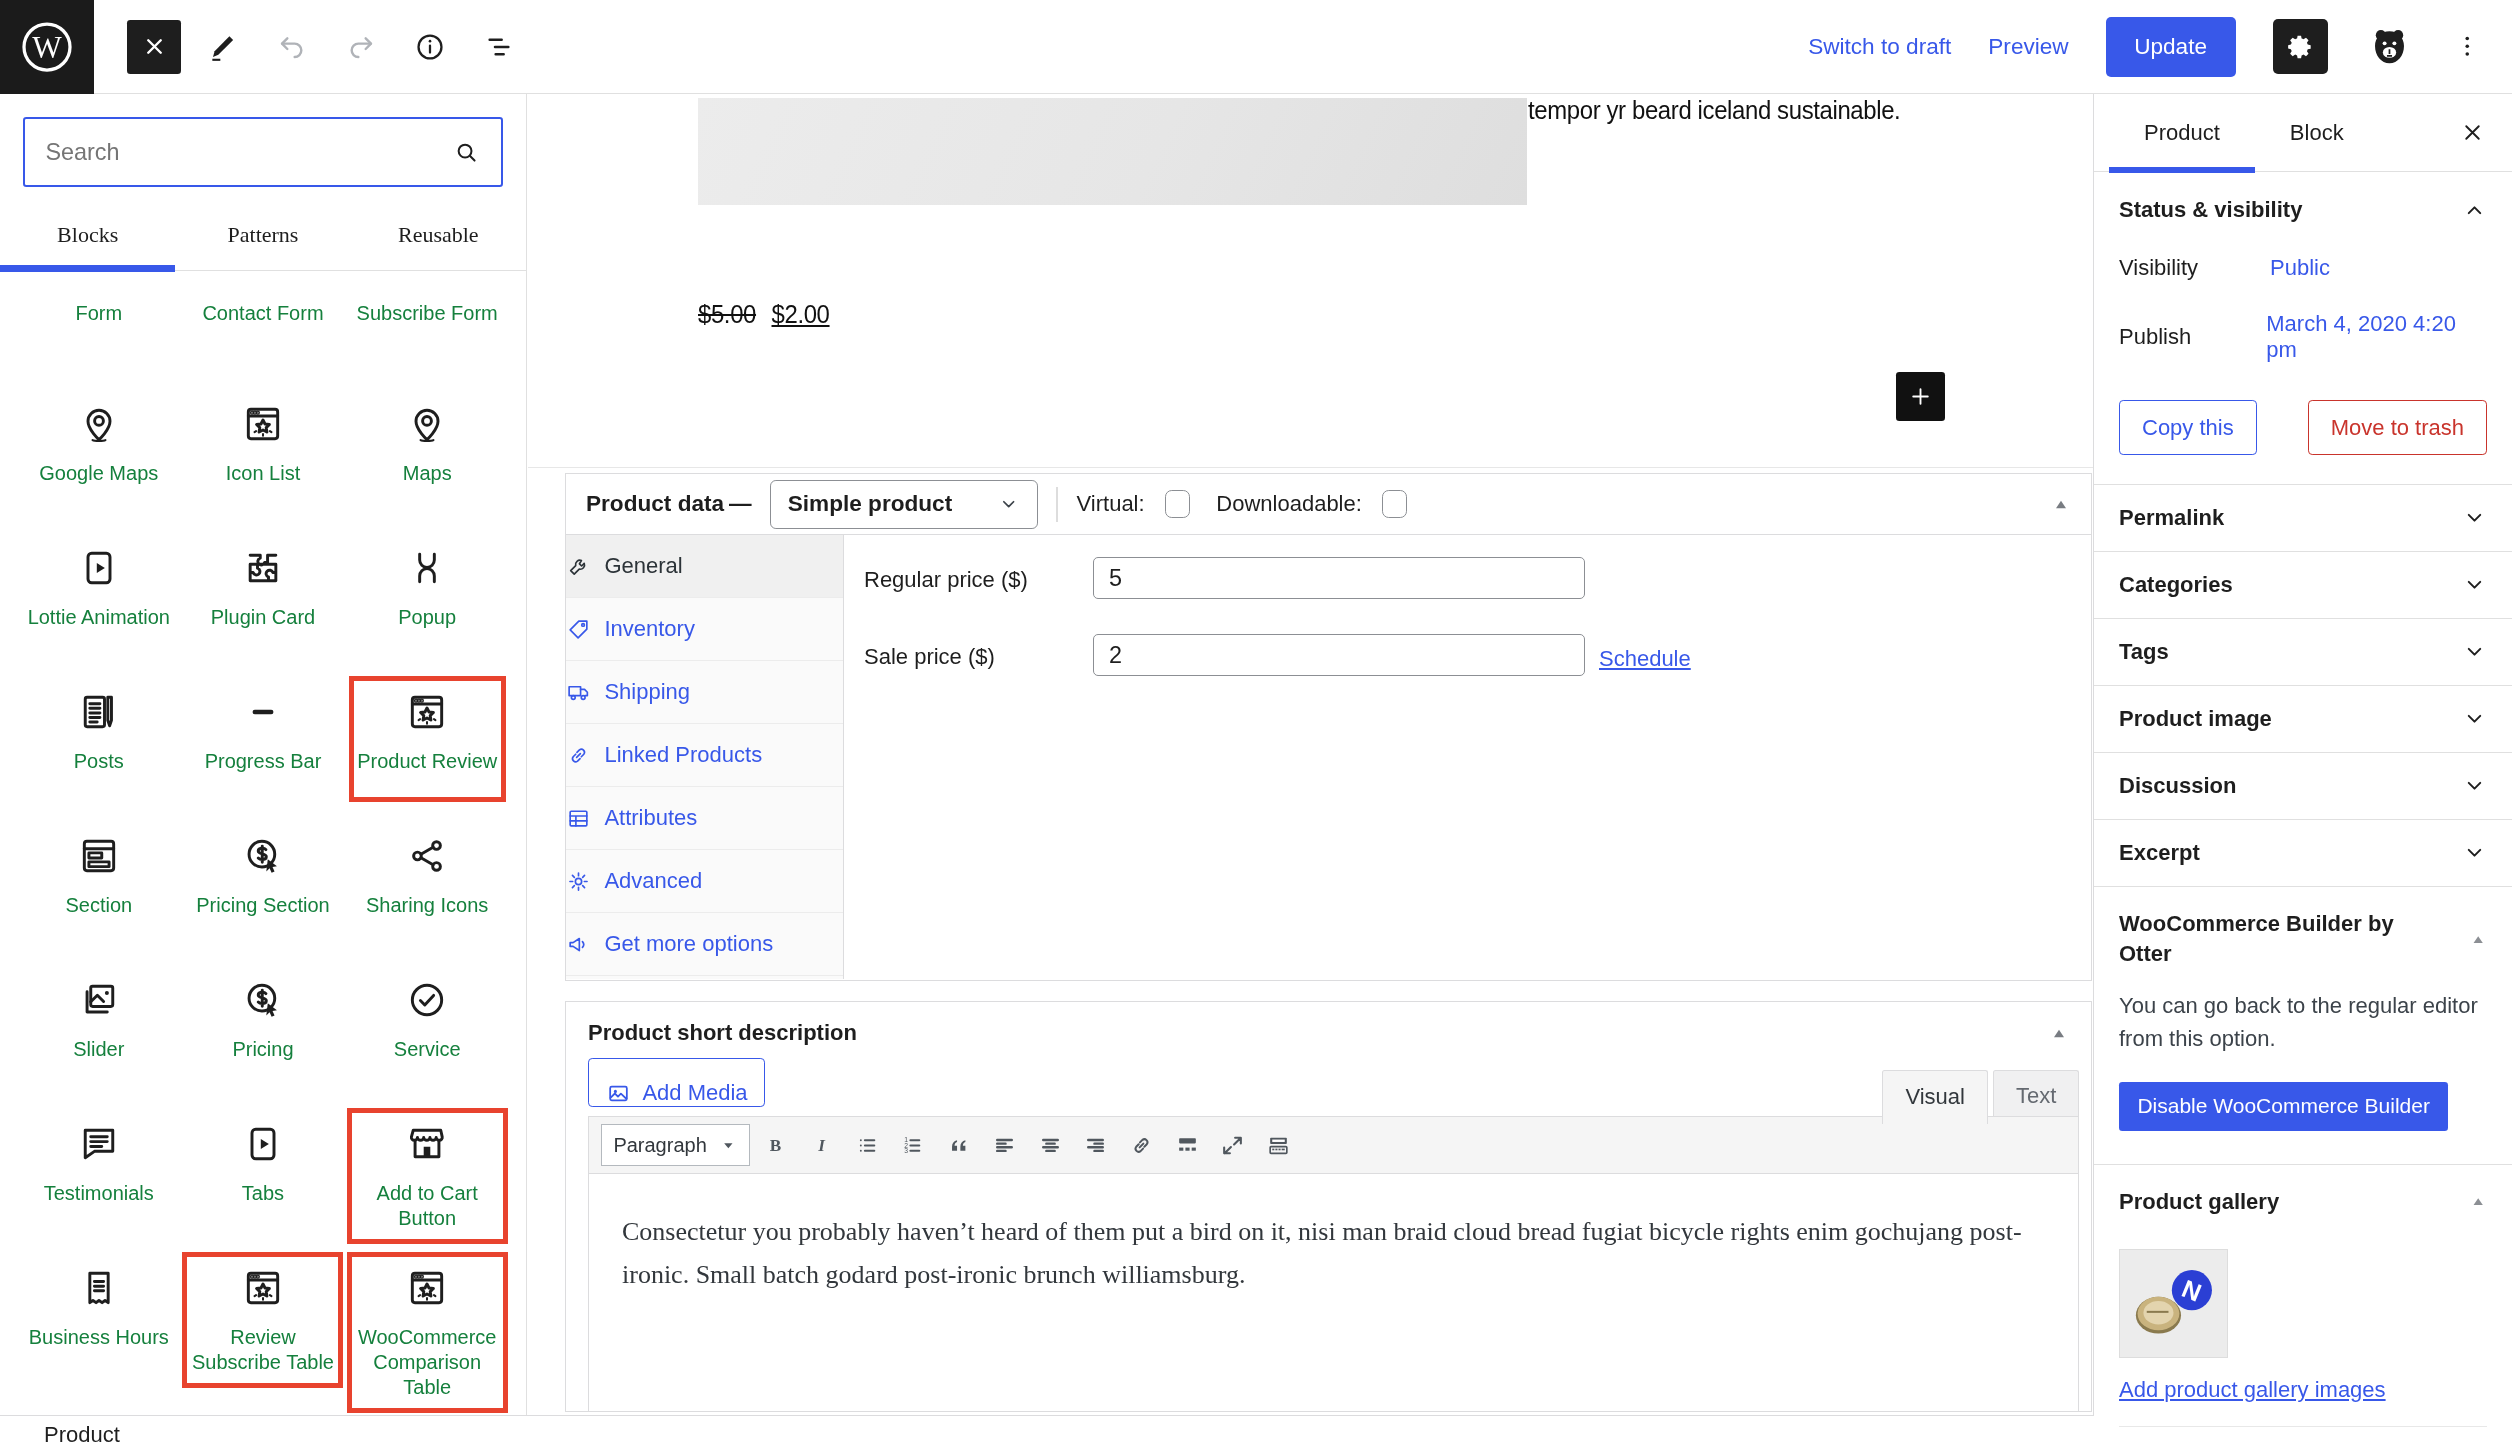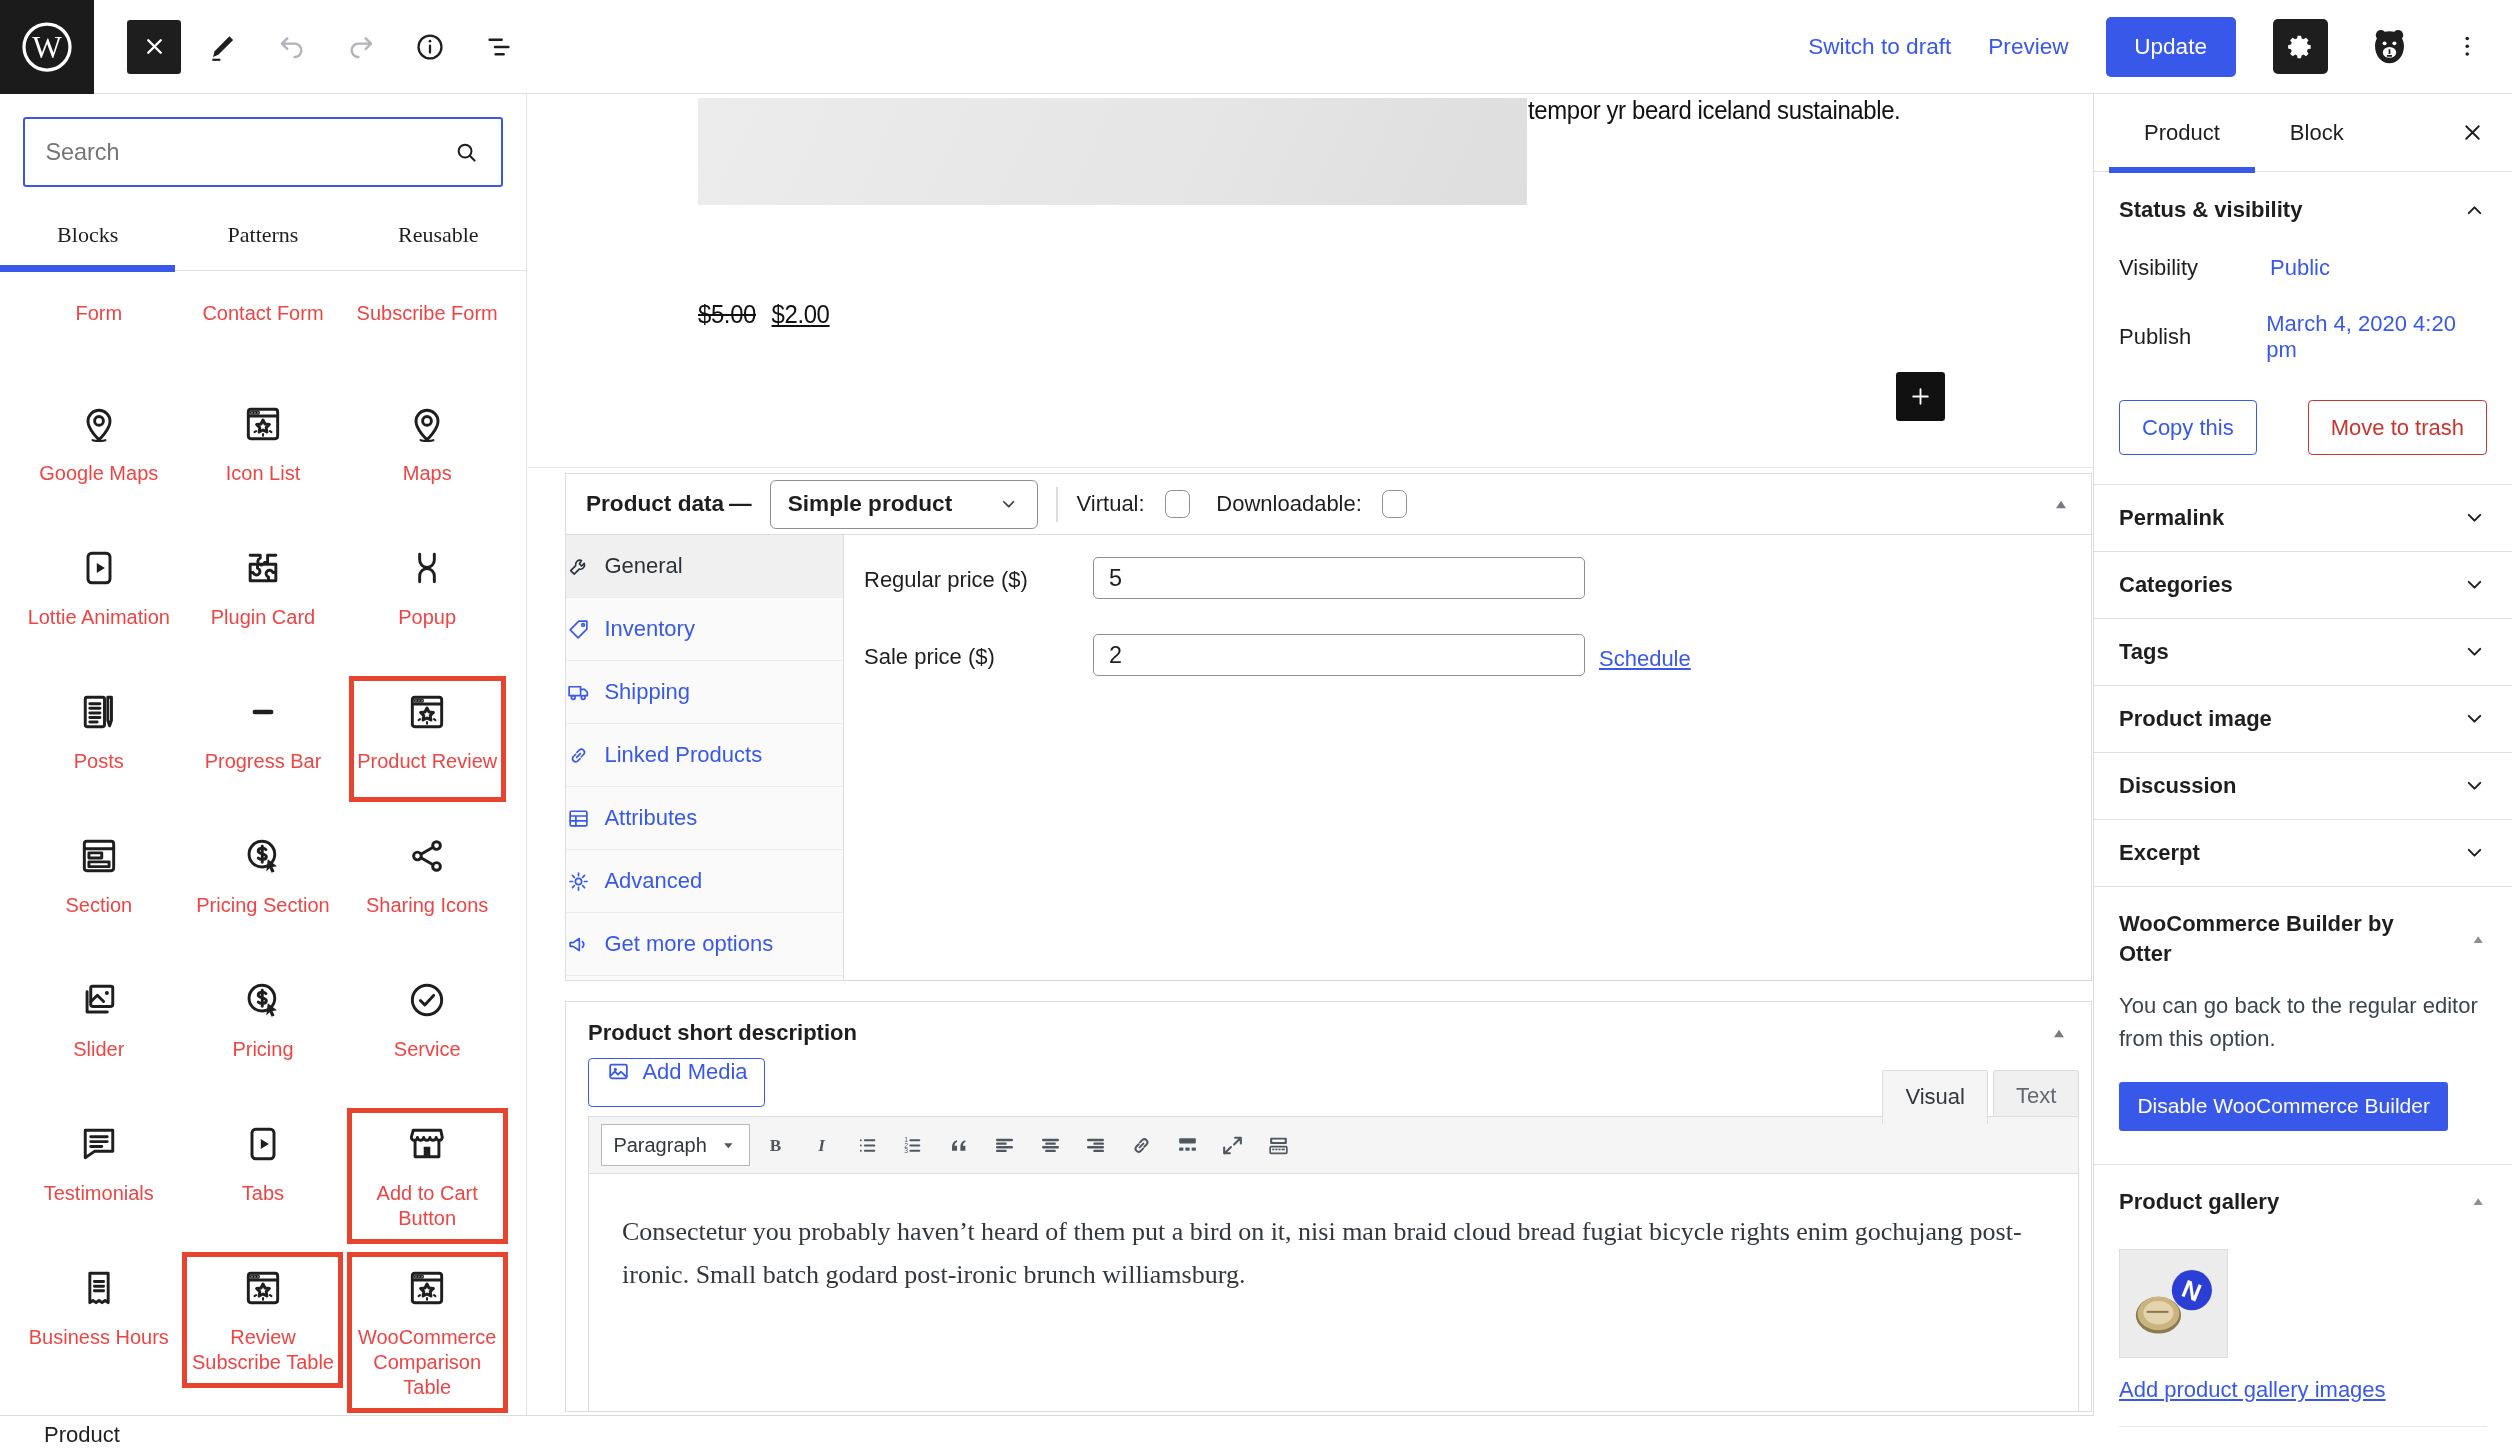--- a/index.html
+++ b/index.html
@@ -38,21 +38,21 @@
   .ltab.active::after{content:"";position:absolute;left:0;right:0;bottom:-1.7px;height:6.7px;background:var(--accent);}
   .grid{padding:30px 16.7px 0;display:grid;grid-template-columns:repeat(3,1fr);justify-items:center;}
   .blk{height:144px;display:flex;justify-content:center;align-items:flex-start;cursor:pointer;}
   .blk.cut{height:87px;}
   .box{display:flex;flex-direction:column;align-items:center;gap:15px;min-width:152px;max-width:161px;
     min-height:126px;padding:8.4px 3.3px;border:5px solid transparent;justify-content:flex-start;}
   .blk.hl .box{border-color:var(--hl);}
   .blk.cut .box{min-height:0;border:none;padding:0;}
   .bicon{width:44px;height:44px;color:#1e1e1e;}
   .bicon svg{width:44px;height:44px;}
-  .blabel{font-size:20px;line-height:1.25;text-align:center;color:#ef4444;max-width:151px;overflow-wrap:anywhere;}
+  .blabel{font-size:20px;line-height:1.25;text-align:center;color:#15803d;max-width:151px;overflow-wrap:anywhere;}
 
   
   .content{position:absolute;top:94px;left:528px;width:1565px;bottom:38px;background:#fff;overflow:hidden;}
   .imgph{position:absolute;left:170px;top:4.2px;width:829px;height:107px;
     background:linear-gradient(115deg,#ececec,#e6e6e6 55%,#dedede);}
   .canvas-para{position:absolute;left:1000px;top:0px;width:419px;font-size:26px;font-weight:500;
     letter-spacing:-0.4px;line-height:1.25;transform:scaleX(.92);transform-origin:left top;color:#111;}
   .price{position:absolute;left:170px;top:205px;font-size:26px;font-weight:500;letter-spacing:-0.4px;
     transform:scaleX(.92);transform-origin:left top;color:#111;}
   .price .old{text-decoration:line-through;}
@@ -84,21 +84,21 @@
   .flabel{position:absolute;font-size:22px;color:#1e1e1e;}
   .finput{position:absolute;width:492px;height:42px;border:1.7px solid #8c8f94;border-radius:5px;
     font-size:23.4px;font-family:inherit;padding:0 15px;color:#1e1e1e;background:#fff;}
   .schedule{position:absolute;font-size:22px;color:var(--accent);text-decoration:underline;cursor:pointer;}
 
   .sd{top:907px;height:411px;}
   .sd-head{display:flex;align-items:center;padding:18.4px 22px 11.7px;}
   .sd-title{font-size:22px;font-weight:700;}
   .sd-collapse{margin-left:auto;color:#787c82;cursor:pointer;}
   .mediarow{position:relative;height:64px;padding:0 22px;}
-  .addmedia{display:inline-flex;align-items:flex-start;gap:11.7px;height:49px;padding:0 16.7px;border:1.7px solid var(--accent);
+  .addmedia{display:inline-flex;align-items:flex-end;gap:11.7px;height:49px;padding:0 16.7px;border:1.7px solid var(--accent);
     border-radius:4.2px;color:var(--accent);background:#fff;font-size:22px;font-family:inherit;cursor:pointer;}
   .vttabs{position:absolute;right:11.7px;bottom:-1.7px;display:flex;gap:5px;}
   .vtab{height:52px;padding:0 22px;display:flex;align-items:center;font-size:22px;color:#646970;
     background:#f0f0f1;border:1.7px solid #dcdcde;border-bottom:none;border-radius:2.5px 2.5px 0 0;cursor:pointer;}
   .vtab.active{background:#f5f5f5;color:#32373c;position:relative;z-index:2;height:54px;}
   .editor{position:absolute;left:22px;right:11.7px;top:114px;bottom:0;border:1.7px solid #dcdcde;border-bottom:none;}
   .edtoolbar{height:57px;background:#f5f5f5;border-bottom:1.7px solid #dcdcde;display:flex;align-items:center;
     padding:0 11.7px;gap:6.7px;}
   .psel{width:149px;height:42px;background:#fff;border:1.7px solid #b4b9be;display:flex;align-items:center;
     padding:0 11.7px;font-size:20px;color:#32373c;gap:6.7px;cursor:pointer;}

